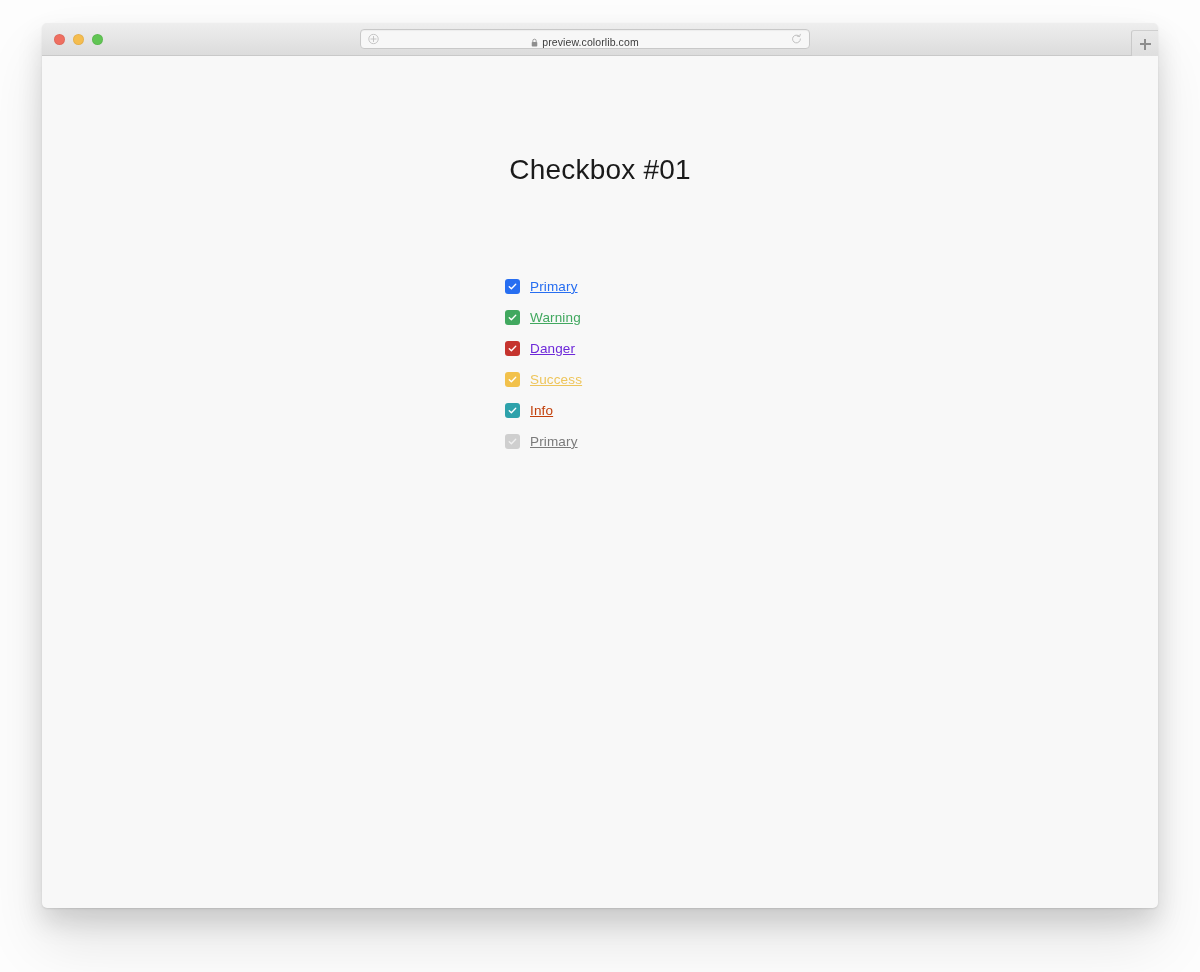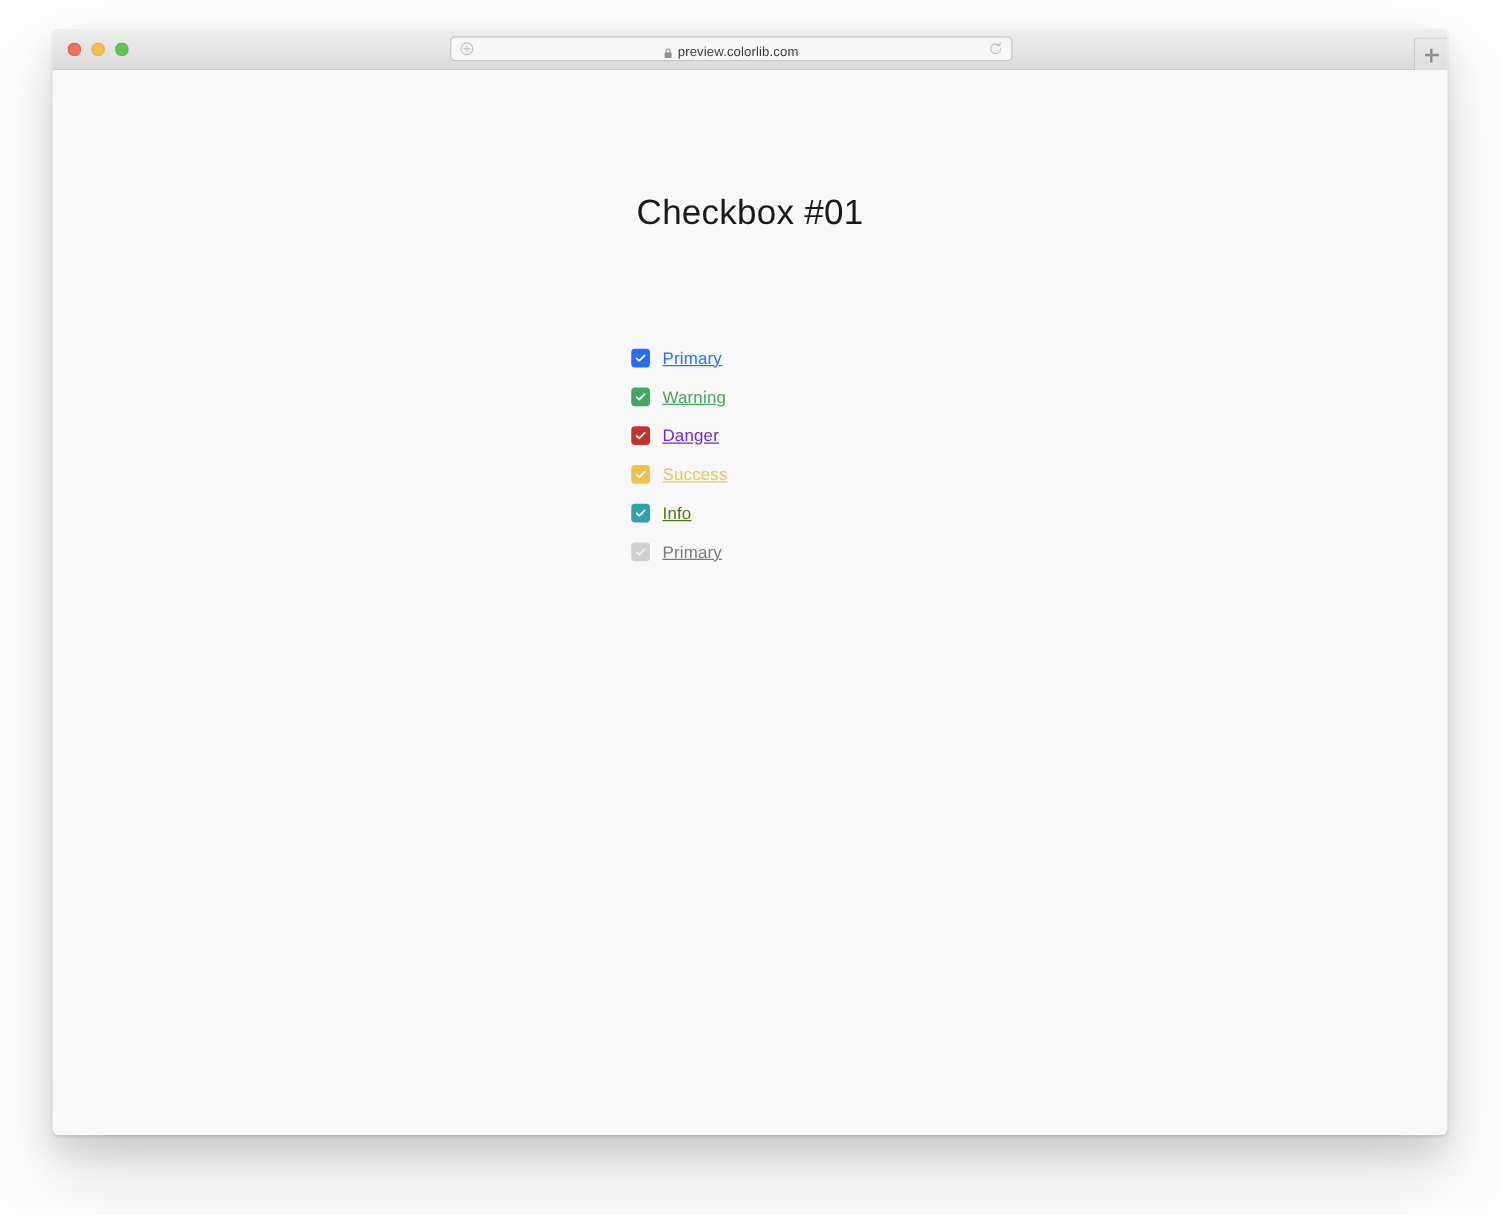--- a/index.html
+++ b/index.html
@@ -299,21 +299,21 @@
           </span>
           <span class="checkbox-label" style="color:#eec55b;">Success</span>
         </label>
 
         <label class="checkbox-row">
           <span class="checkbox-box" style="background:#2ea2ab;">
             <svg viewBox="0 0 12 12" width="9" height="9" aria-hidden="true">
               <path d="M1.7 6.2 L4.5 9 L10.3 3" fill="none" stroke="#ffffff" stroke-width="1.8" stroke-linecap="round" stroke-linejoin="round"></path>
             </svg>
           </span>
-          <span class="checkbox-label" style="color:#4d7c0f;">Info</span>
+          <span class="checkbox-label" style="color:#c2410c;">Info</span>
         </label>
 
         <label class="checkbox-row">
           <span class="checkbox-box" style="background:#cfcfcf;">
             <svg viewBox="0 0 12 12" width="9" height="9" aria-hidden="true">
               <path d="M1.7 6.2 L4.5 9 L10.3 3" fill="none" stroke="#f0f0f0" stroke-width="1.8" stroke-linecap="round" stroke-linejoin="round"></path>
             </svg>
           </span>
           <span class="checkbox-label" style="color:#7b7b7b;">Primary</span>
         </label>

